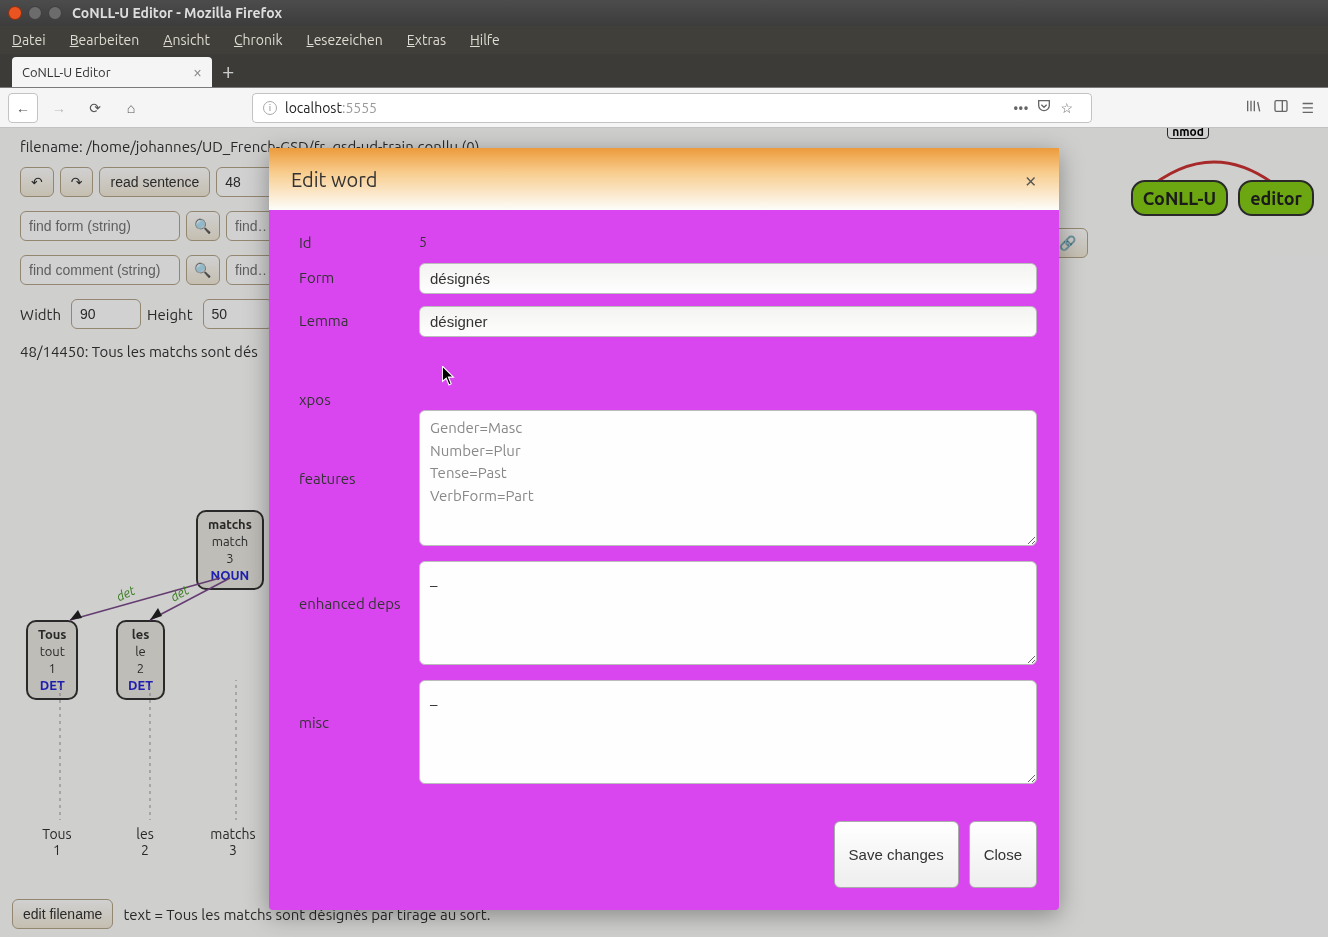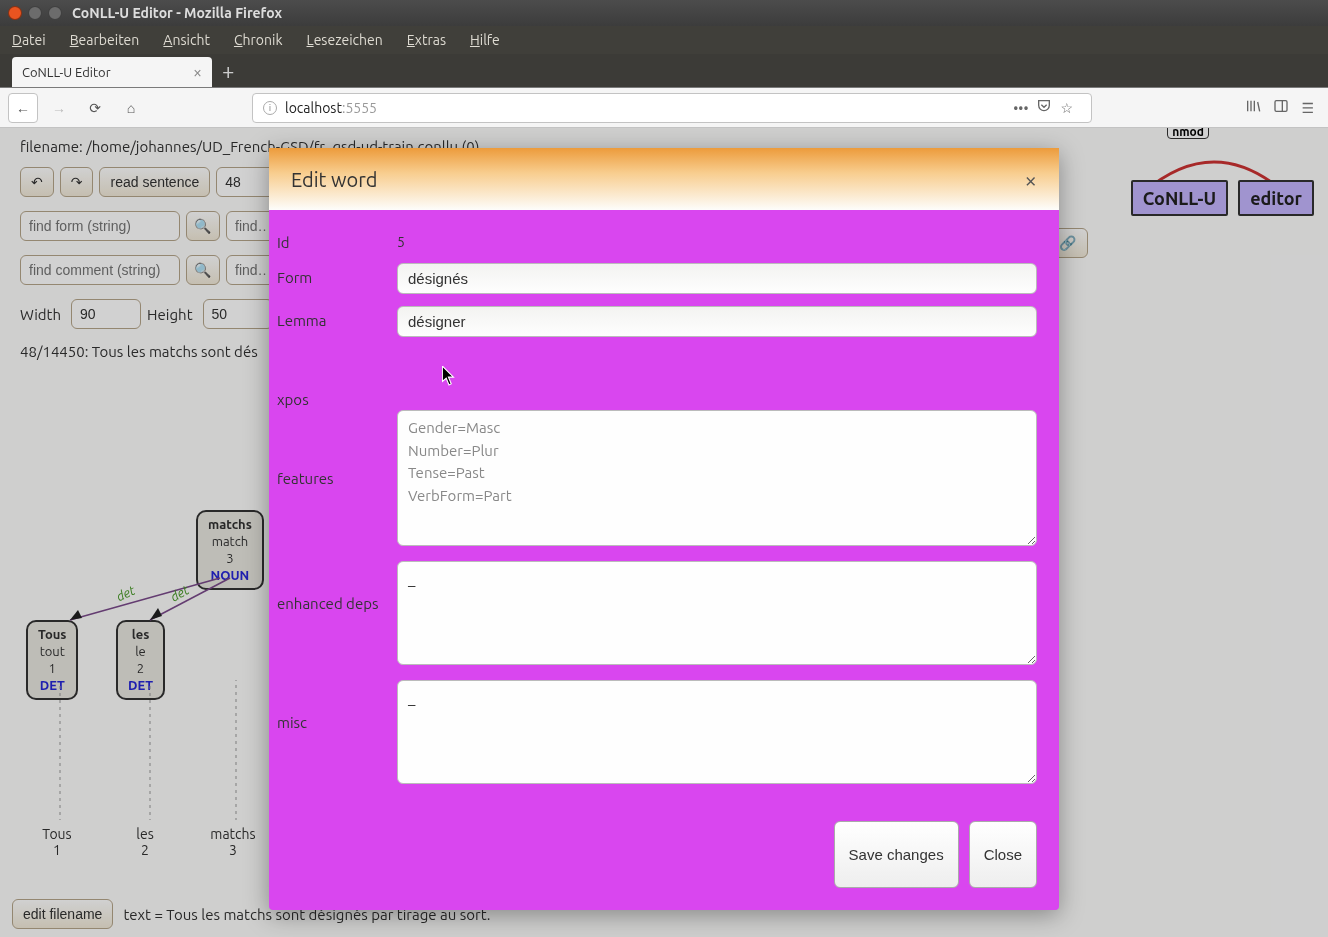--- a/index.html
+++ b/index.html
@@ -56,29 +56,29 @@
   .node .pos { color: #2626d6; font-weight: bold; }
   .arc-label { position: absolute; color: #4a9a2a; font-size: 13px; font-style: italic; }
 
   .gloss-row { position: absolute; display: flex; gap: 38px; font-size: 14px; color: #333; }
   .gloss-col { text-align: center; width: 50px; }
 
   .bottom-text { position: absolute; font-size: 15px; display:flex; align-items:center; gap:10px;}
 
   
   .logo-area { position: absolute; right: 20px; top: 4px; display: flex; gap: 10px; }
-  .logo-box { background: #c4b5fd; border: 2px solid #333; border-radius: 2px; padding: 6px 10px; font-weight: bold; font-size: 18px; color: #222;}
+  .logo-box { background: #84cc16; border: 2px solid #333; border-radius: 14px; padding: 6px 10px; font-weight: bold; font-size: 18px; color: #222;}
   .arc-nmod { position:absolute; right: 105px; top: -18px; background:#fff; border:1px solid #333; border-radius:4px; padding: 0 4px; font-size:12px; font-weight:bold;}
 
   
   .overlay { position: absolute; inset: 0; background: rgba(0,0,0,.18); }
   .modal { position: absolute; left: 50%; top: 20px; transform: translateX(-50%); width: 790px; background: #d946ef; box-shadow: 0 5px 25px rgba(0,0,0,.35); border-radius: 4px; }
   .modal-header { height: 62px; background: linear-gradient(#ec9b3b 0%, #f8cd8e 40%, #fdfdfb 100%); display: flex; align-items: center; padding: 0 22px; font-size: 20px; color: #333; }
   .modal-header .close-x { margin-left: auto; color: #555; font-size: 22px; cursor: pointer; }
-  .modal-body { padding: 18px 22px 6px 8px; }
+  .modal-body { padding: 18px 22px 6px 30px; }
   .field-row { display: flex; align-items: flex-start; margin-bottom: 12px; }
   .field-row .flabel { width: 120px; color: #333; font-size: 15px; padding-top: 6px; }
   .field-row .fval { flex: 1; }
   .field-row .static { padding-top: 6px; color: #333; }
   .minput { width: 100%; border: 1px solid #bbb; border-radius: 6px; padding: 6px 10px; font-size: 15px; background: linear-gradient(#f3f3f1,#fefefe); color: #333; }
   .minput.active { border: 1px solid #e58b2d; outline: none; box-shadow: 0 0 0 1px rgba(229,139,45,.3) inset; }
   .mtextarea { width: 100%; border: 1px solid #bbb; border-radius: 6px; padding: 6px 10px; font-size: 15px; background: #fefefe; color: #333; resize: both; font-family: inherit; line-height: 1.5; }
   .autocomplete { position: relative; }
   .ac-list { position: absolute; left: 0; right: 0; top: 34px; background: #fff; border: 1px solid #bbb; border-top: none; z-index: 5; }
   .ac-item { padding: 4px 10px; color: #1a4bd6; font-weight: bold; cursor: pointer; font-size: 14px;}

